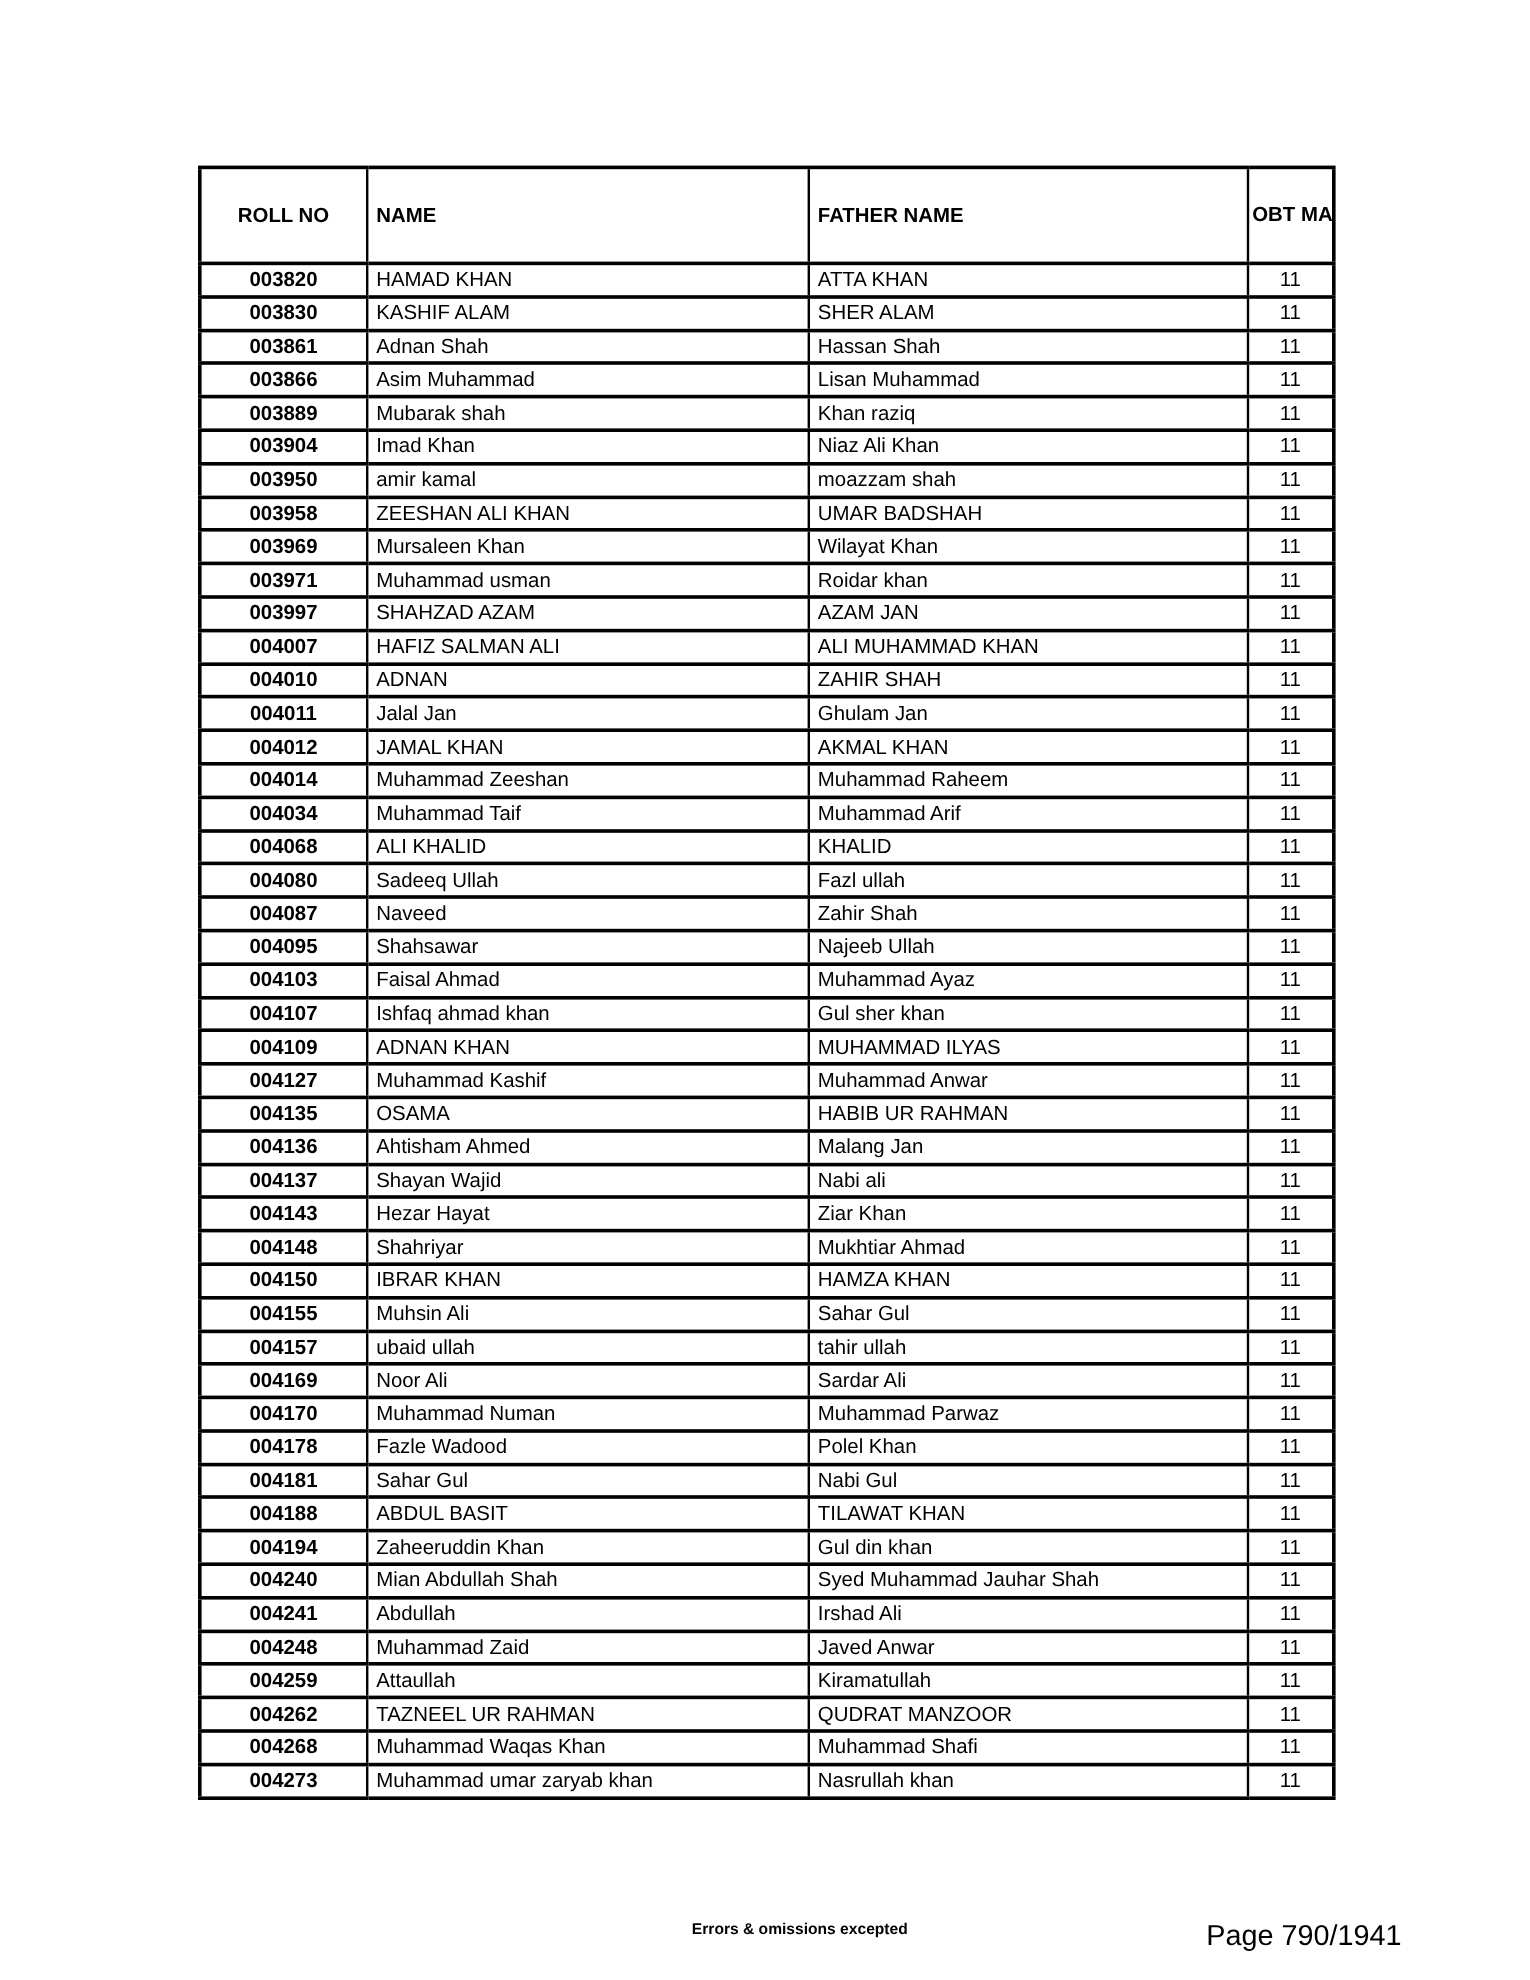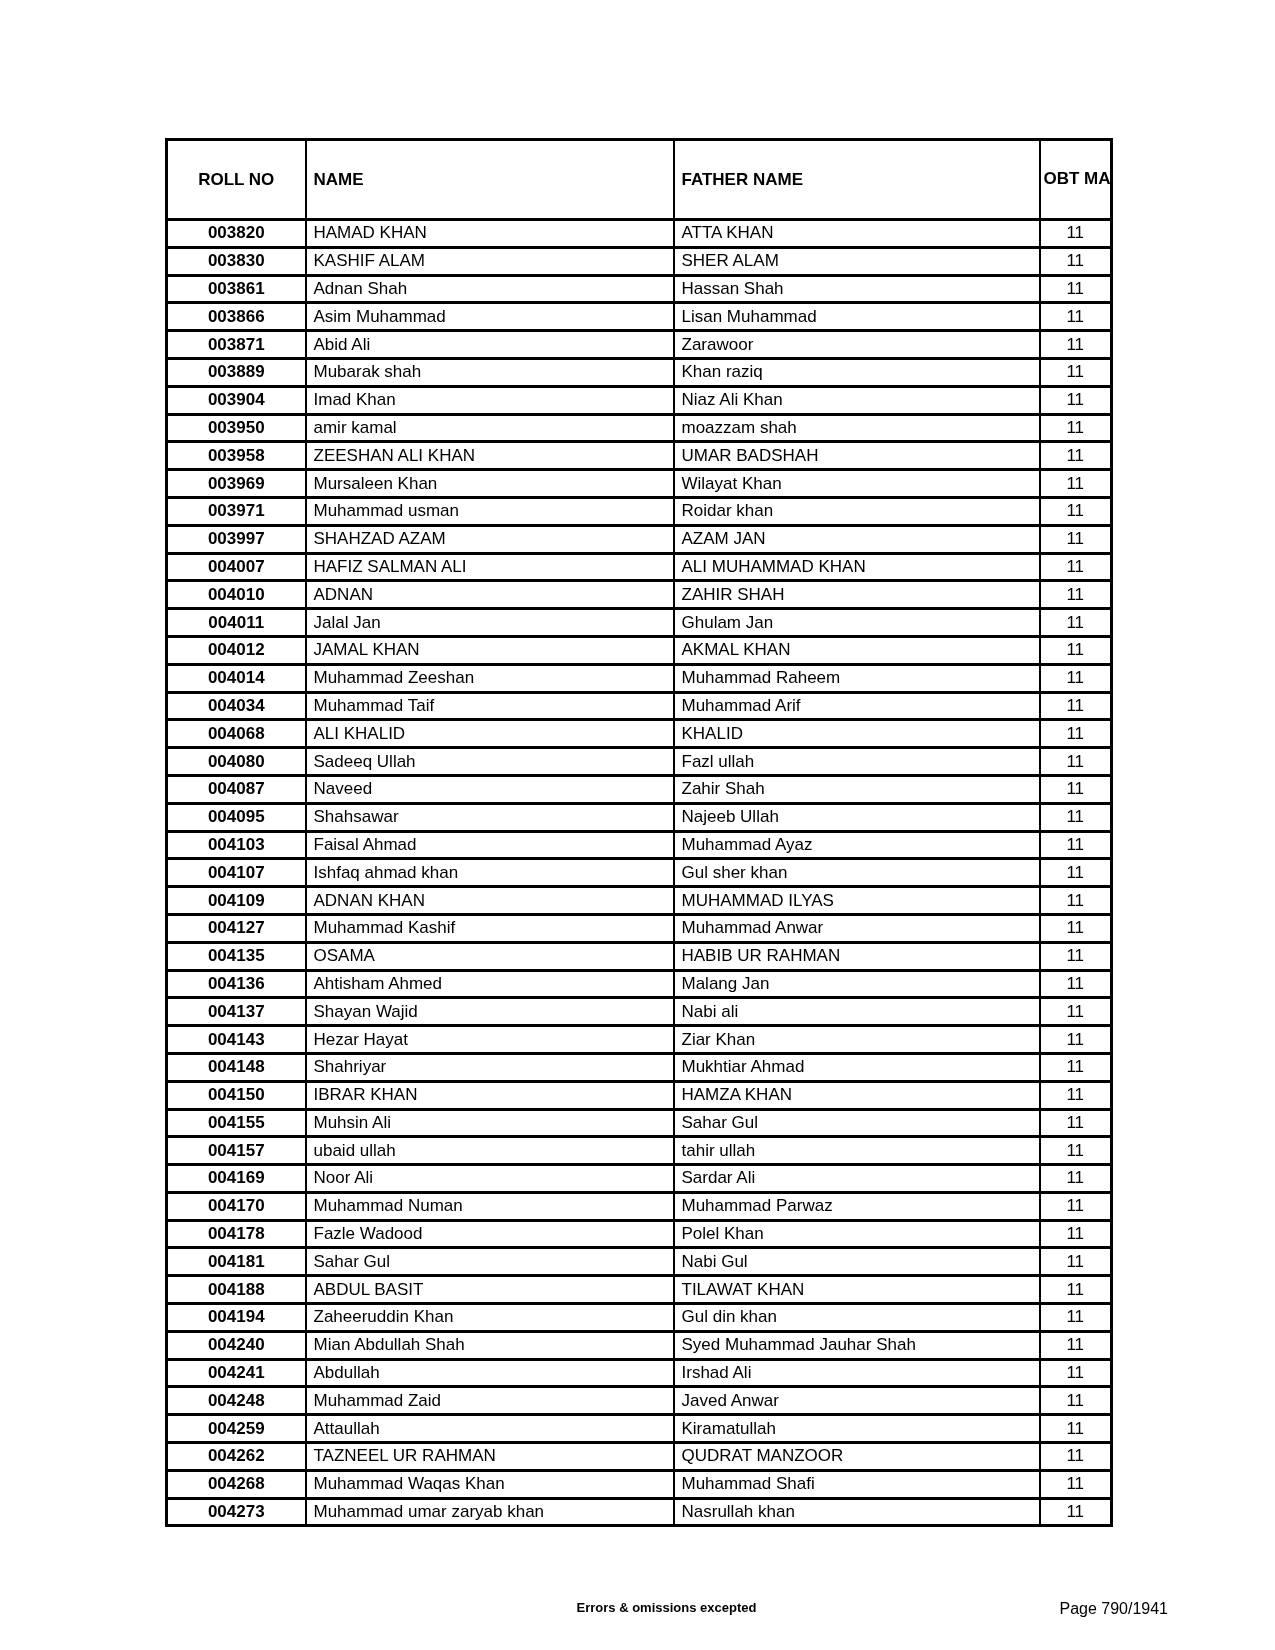--- a/index.html
+++ b/index.html
@@ -60,21 +60,21 @@
     left: 0;
     right: 0;
     text-align: center;
     font-weight: bold;
     font-size: 13px;
   }
   .footer-page {
     position: absolute;
     right: 0;
     top: 0;
-    font-size: 16px;
+    font-size: 24px;
   }
 </style>
 </head>
 <body>
 
 <div class="page">
 
   <table class="marks-table">
     <colgroup>
       <col style="width:139px">
@@ -112,26 +112,20 @@
       <td class="c-marks">11</td>
     </tr>
 
     <tr>
       <td class="c-roll">003866</td>
       <td class="c-name">Asim Muhammad</td>
       <td class="c-father">Lisan Muhammad</td>
       <td class="c-marks">11</td>
     </tr>
 
-    <tr>
-      <td class="c-roll">003871</td>
-      <td class="c-name">Abid Ali</td>
-      <td class="c-father">Zarawoor</td>
-      <td class="c-marks">11</td>
-    </tr>
 
     <tr>
       <td class="c-roll">003889</td>
       <td class="c-name">Mubarak shah</td>
       <td class="c-father">Khan raziq</td>
       <td class="c-marks">11</td>
     </tr>
 
     <tr>
       <td class="c-roll">003904</td>

